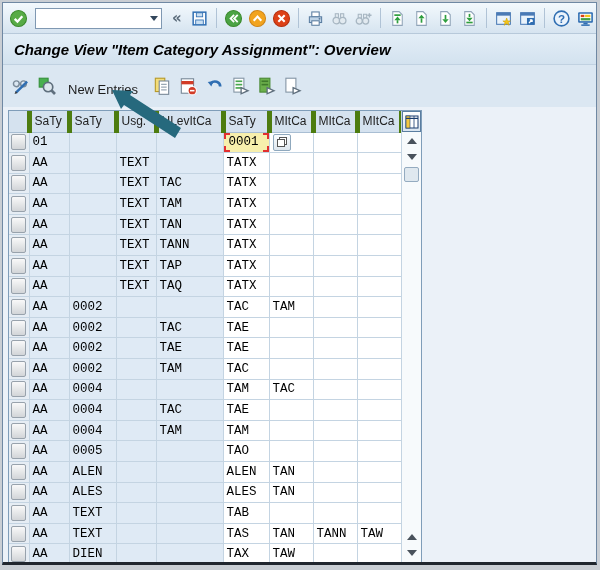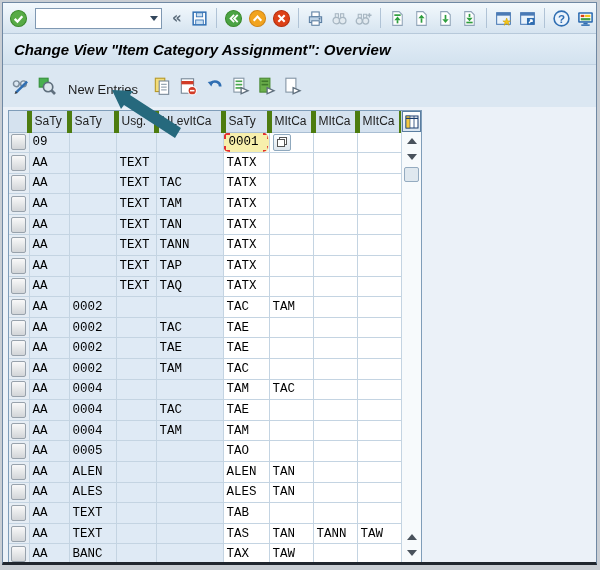--- a/index.html
+++ b/index.html
@@ -44,21 +44,21 @@
   td { height:20.6px; border-right:1px solid #c4d4e2; border-bottom:1px solid #c4d4e2;
     font:12.5px "Liberation Mono",monospace; color:#000; padding:0 3px;
     white-space:nowrap; overflow:hidden; }
   .cblue { background:#dfeaf5; }
   .cwhite { background:#fff; }
   .selcol { background:#e6edf4; padding:0; }
   .selbtn { width:15px; height:16px; margin:0 auto; background:linear-gradient(#f9f9f9,#d2d5d8);
     border:1px solid #98a2ac; border-radius:2px; }
   .selhead { background:#d5e2ef; }
 
-  .cfocus { background:#f7efac; position:relative; padding:0 5px;border-radius:7px; }
+  .cfocus { background:#f7efac; position:relative; padding:0 5px; }
   .ck { position:absolute; width:6px; height:6px; border:0 solid #e22f2f; }
   .ck.tl { left:0; top:0; border-left-width:2px; border-top-width:2px; }
   .ck.tr { right:0; top:0; border-right-width:2px; border-top-width:2px; }
   .ck.bl { left:0; bottom:0; border-left-width:2px; border-bottom-width:2px; }
   .ck.br { right:0; bottom:0; border-right-width:2px; border-bottom-width:2px; }
   .f4btn { display:inline-flex; align-items:center; justify-content:center; width:18px; height:17px;
     background:linear-gradient(#fbfdff,#dde6ee); border:1px solid #8fa8bd; border-radius:2px; vertical-align:middle; }
 
   
   .scrollcol { position:absolute; top:0; right:0; bottom:0; width:20px;
@@ -305,21 +305,21 @@
             <th>MItCa</th>
             <th>MItCa</th>
             <th>MItCa</th>
           </tr>
         </thead>
         <tbody>
             <tr>
               <td class="selcol">
                 <div class="selbtn"></div>
               </td>
-              <td class="cblue">09</td>
+              <td class="cblue">01</td>
               <td class="cblue"></td>
               <td class="cblue"></td>
               <td class="cblue"></td>
               <td class="cfocus"><span>0001</span><i class="ck tl"></i><i class="ck tr"></i><i class="ck bl"></i><i class="ck br"></i></td>
               <td class="cwhite"><span class="f4btn">
                   <svg width="12" height="12" viewBox="0 0 12 12">
                     <rect x="3.5" y="1.5" width="7" height="7" fill="#fff" stroke="#555"></rect>
                     <rect x="1.5" y="3.5" width="7" height="7" fill="#fff" stroke="#555"></rect>
                   </svg>
                 </span></td>
@@ -571,21 +571,21 @@
               <td class="cwhite">TAS</td>
               <td class="cwhite">TAN</td>
               <td class="cwhite">TANN</td>
               <td class="cwhite">TAW</td>
             </tr>
             <tr>
               <td class="selcol">
                 <div class="selbtn"></div>
               </td>
               <td class="cblue">AA</td>
-              <td class="cblue">BANC</td>
+              <td class="cblue">DIEN</td>
               <td class="cblue"></td>
               <td class="cblue"></td>
               <td class="cwhite">TAX</td>
               <td class="cwhite">TAW</td>
               <td class="cwhite"></td>
               <td class="cwhite"></td>
             </tr>
           </tbody>
       </table>
 

